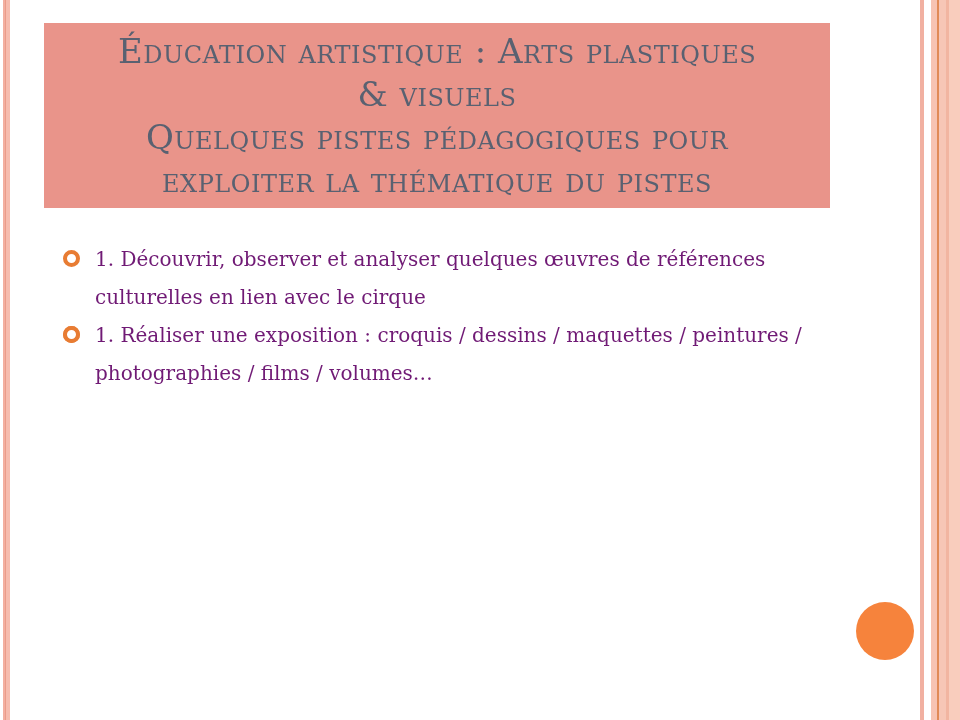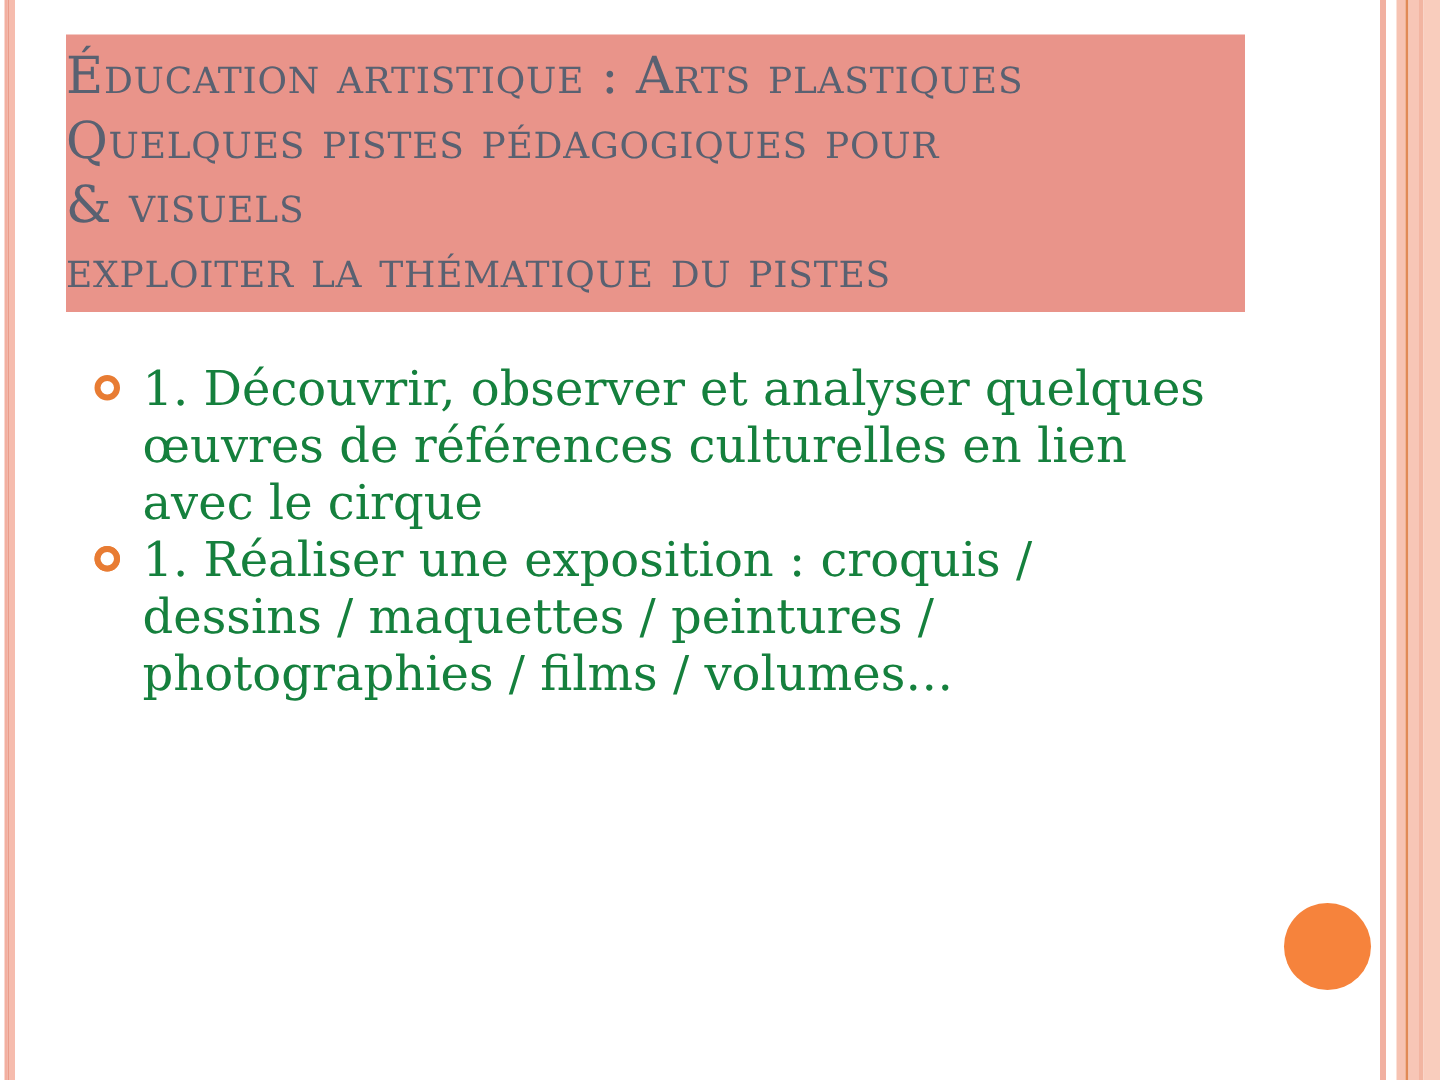--- a/index.html
+++ b/index.html
@@ -34,21 +34,21 @@
   .stripe.r6 { left: 949px; width: 11px; background: #f9cdbd; }
 
   
   .title-box {
     position: absolute;
     left: 44px;
     top: 23px;
     width: 786px;
     height: 185px;
     background: #e9948a;
-    text-align: left;
+    text-align: center;
     padding-top: 7px;
     box-sizing: border-box;
   }
   .title-line {
     font-variant: small-caps;
     color: #596171;
     font-size: 34px;
     line-height: 43px;
     letter-spacing: 0.5px;
     font-weight: 500;
@@ -61,23 +61,23 @@
     left: 63px;
     top: 240px;
     width: 748px;
     margin: 0;
     padding: 0;
     list-style: none;
   }
   .bullet-item {
     position: relative;
     padding-left: 32px;
-    font-size: 32px;
+    font-size: 20px;
     line-height: 38px;
-    color: #15803d;
+    color: #701a75;
   }
   .bullet-ring {
     position: absolute;
     left: 0;
     top: 10px;
     width: 9px;
     height: 9px;
     border: 4px solid #e87c33;
     border-radius: 50%;
     background: #ffffff;
@@ -109,22 +109,22 @@
     <div class="stripe r1"></div>
     <div class="stripe r2"></div>
     <div class="stripe r3"></div>
     <div class="stripe r4"></div>
     <div class="stripe r5"></div>
     <div class="stripe r6"></div>
   </div>
 
   <div class="title-box">
     <div class="title-line">Éducation artistique : Arts plastiques</div>
+    <div class="title-line">&amp; visuels</div>
     <div class="title-line">Quelques pistes pédagogiques pour</div>
-    <div class="title-line">&amp; visuels</div>
     <div class="title-line">exploiter la thématique du pistes</div>
   </div>
 
   <ul class="bullet-list">
     <li class="bullet-item">
       <span class="bullet-ring"></span>
       <span>1. Découvrir, observer et analyser quelques œuvres de références culturelles en lien avec le cirque</span>
     </li>
     <li class="bullet-item">
       <span class="bullet-ring"></span>

